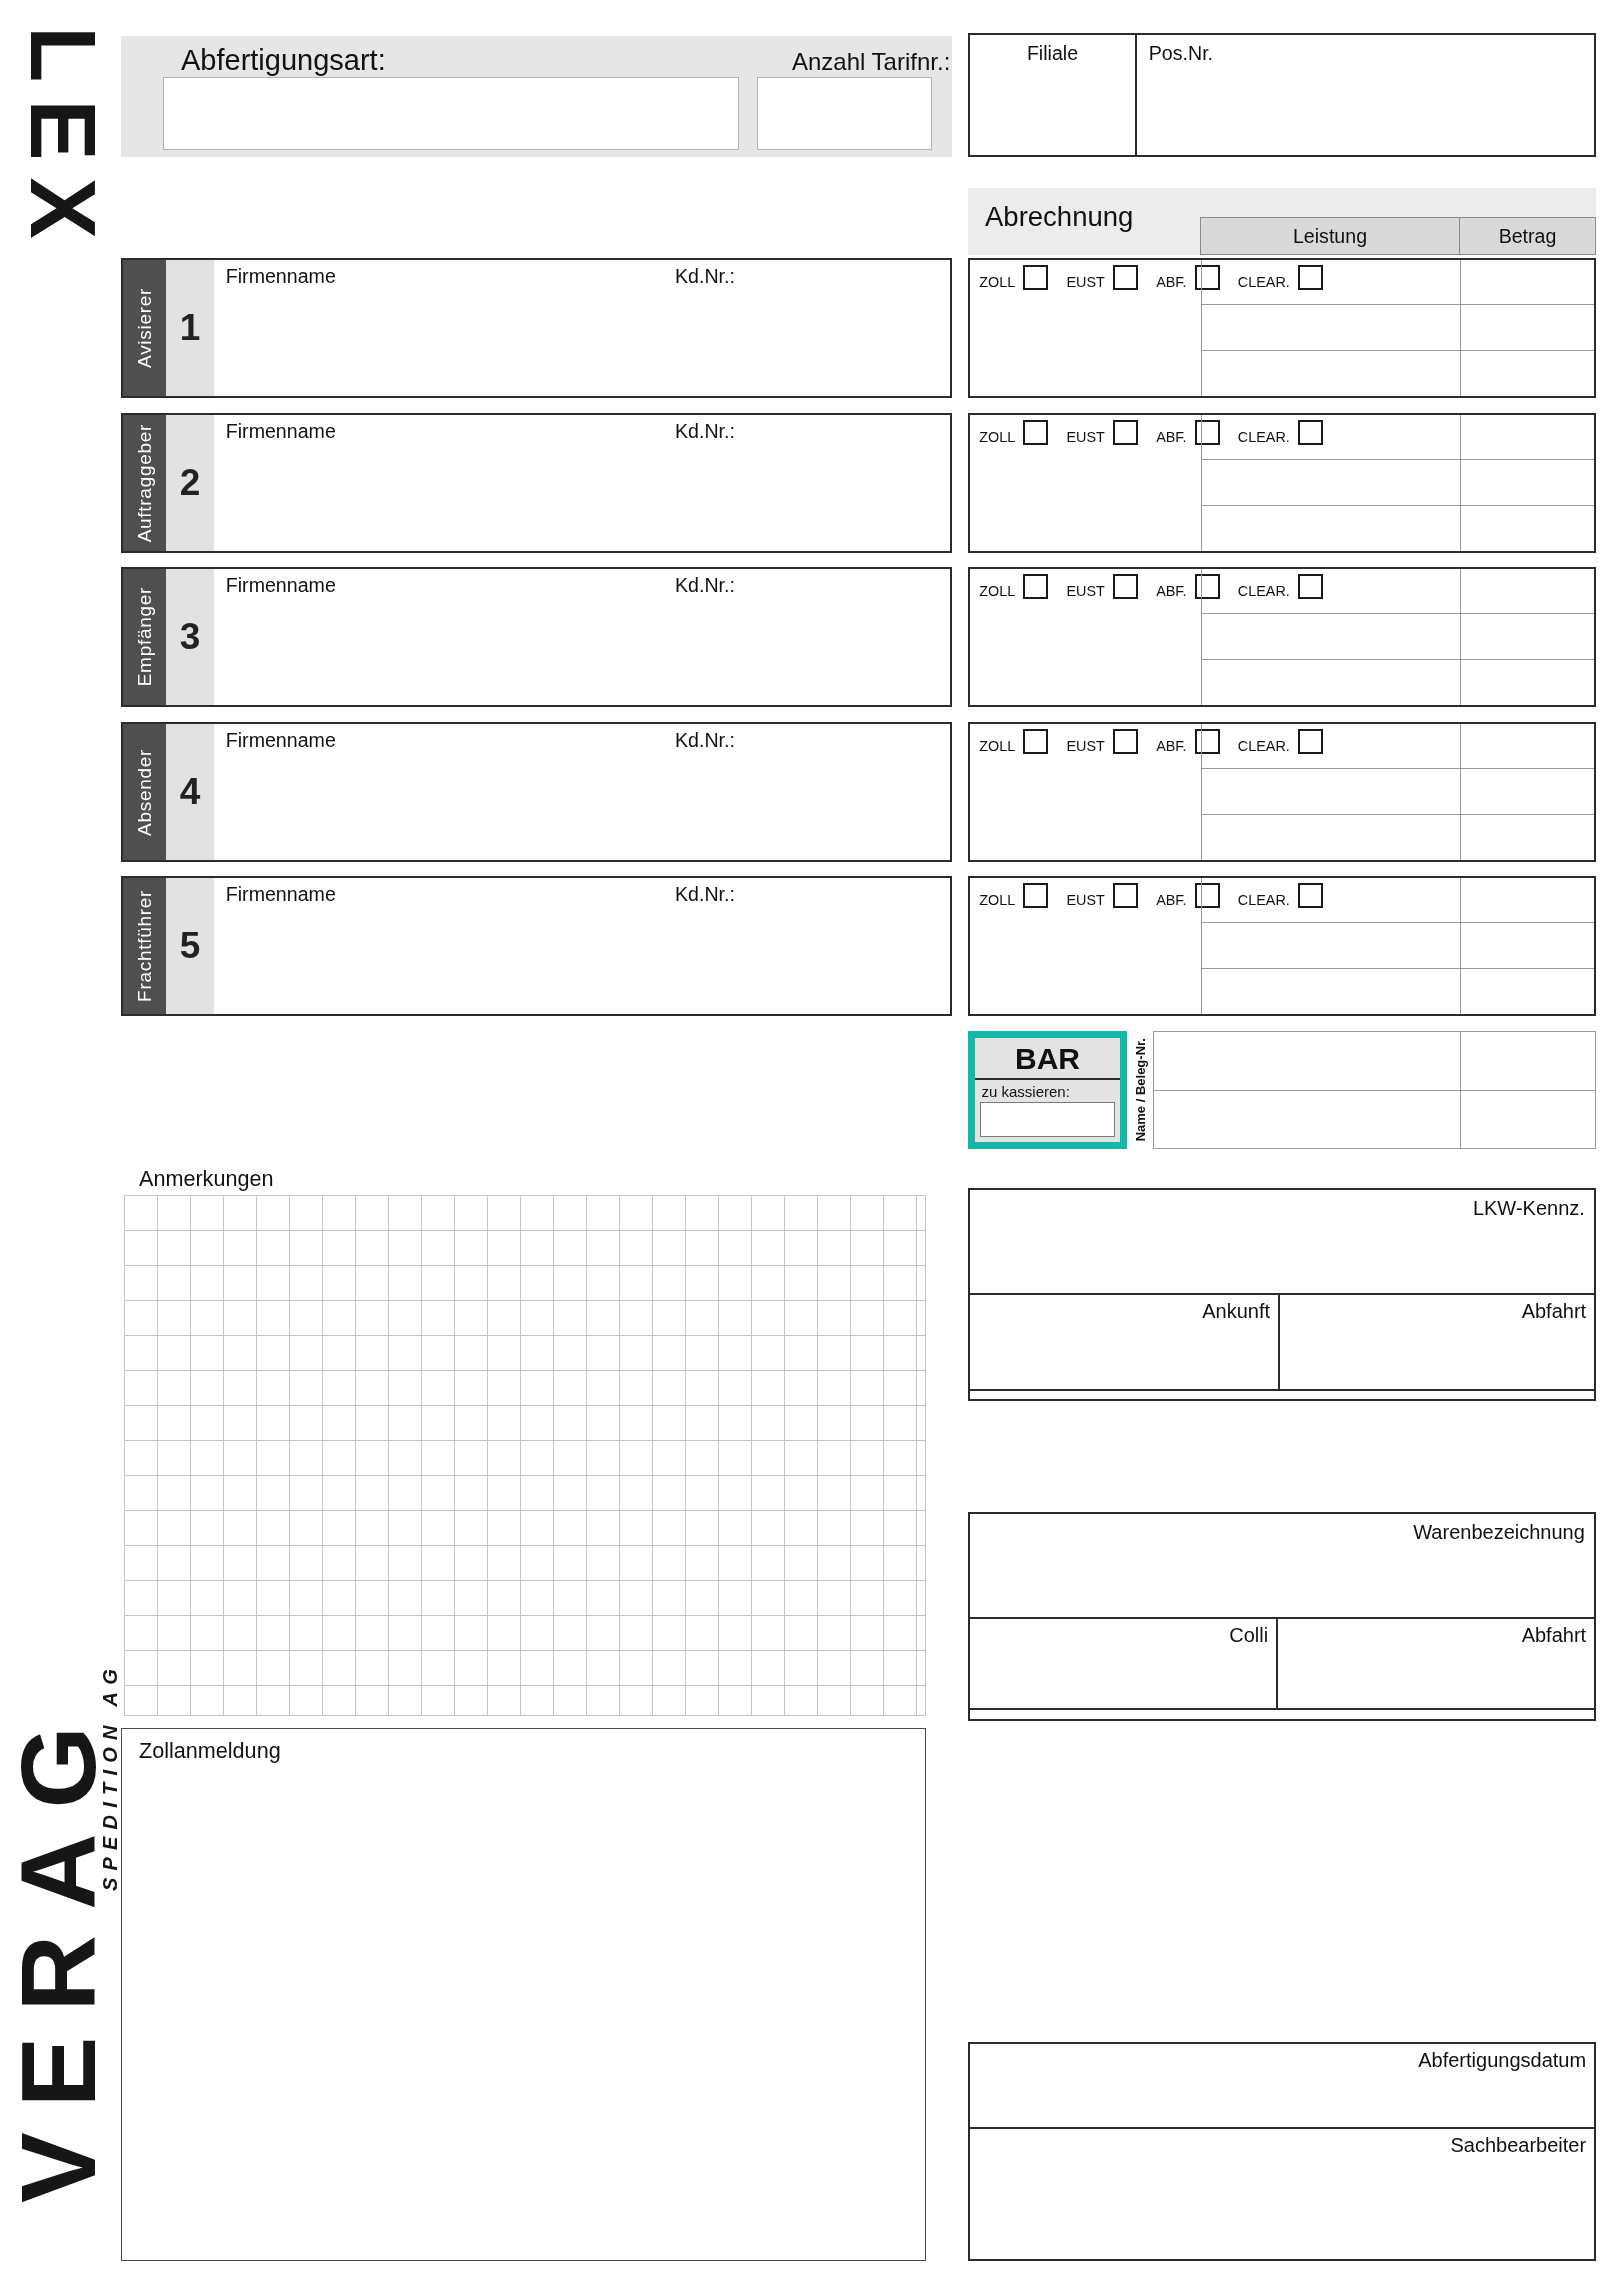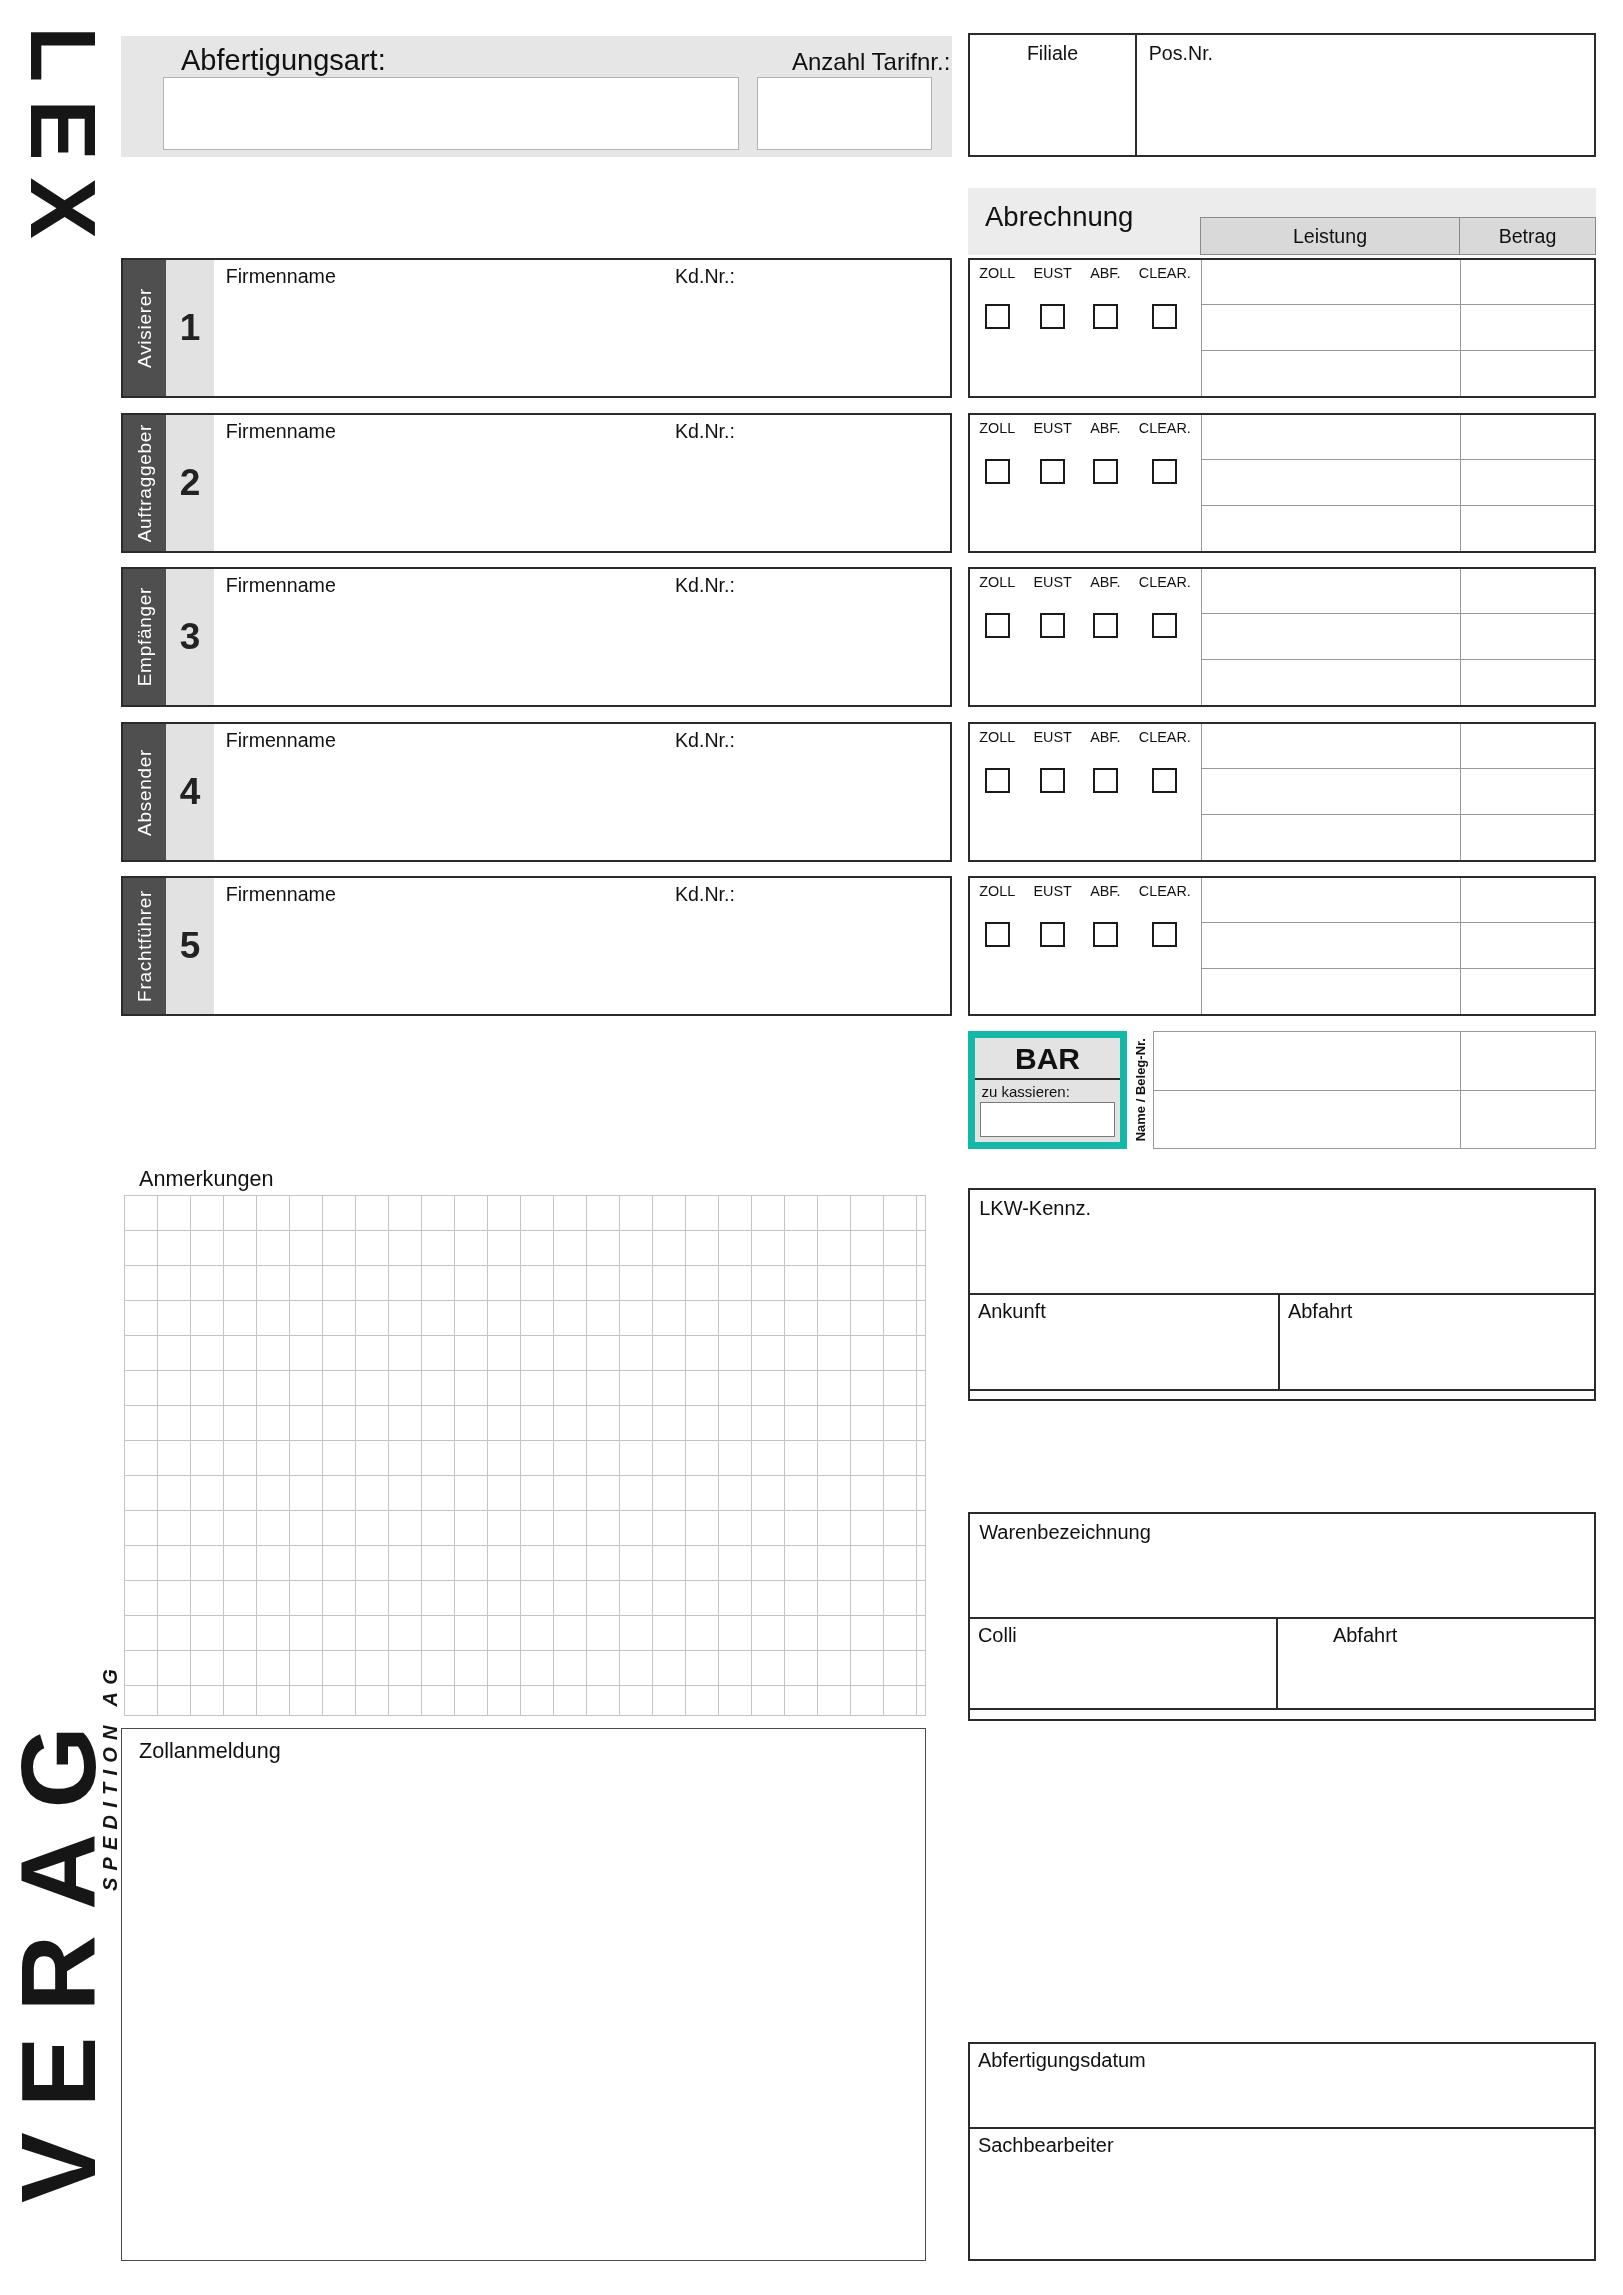--- a/index.html
+++ b/index.html
@@ -50,21 +50,21 @@
   .party-num { width:48px; background:#e2e2e2; display:flex; align-items:center; justify-content:center;
                font-size:37px; font-weight:bold; color:#222; }
   .party-content { flex:1; position:relative; background:#fff; }
   .fn-label { position:absolute; left:11.8px; top:5.2px; font-size:19.6px; }
   .kd-label { position:absolute; left:461px; top:5.2px; font-size:19.6px; }
 
   .party-right { position:absolute; left:847px; top:0; width:628px; height:100%;
                  border:2px solid #2b2b2b; background:#fff; }
   .checks { position:absolute; left:0; top:0; width:231px; height:100%; padding:5.2px 0 0 9.2px;
             display:flex; gap:18.3px; align-items:flex-start; }
-  .check-col { display:flex; flex-direction:column; align-items:center; gap:23px; }
+  .check-col { display:flex; flex-direction:row; align-items:flex-end; gap:8px; }
   .check-lbl { font-size:14.4px; white-space:nowrap; }
   .checkbox { width:25px; height:25px; border:2px solid #1a1a1a; background:#fff; display:block; }
   .acct { position:absolute; left:231px; top:0; right:0; bottom:0; display:grid;
           grid-template-columns:258px 1fr; grid-auto-rows:1fr; border-left:1.3px solid #999; }
   .acct > div { border-bottom:0.7px solid #999; }
   .acct > div:nth-child(even) { border-left:0.7px solid #999; }
   .acct > div:nth-child(n+5) { border-bottom:none; }
 
   
   .bar-block { left:968px; top:1031px; width:628px; height:118px; }
@@ -86,21 +86,21 @@
   
   .anm-label { left:139px; top:1166px; font-size:21.6px; }
   .anm-grid { left:124px; top:1195px; width:802px; height:521px; background:#fff;
     background-image:
       linear-gradient(to right, #c4c4c4 0.7px, transparent 0.7px),
       linear-gradient(to bottom, #c4c4c4 0.7px, transparent 0.7px);
     background-size:33px 35px;
     border-right:0.7px solid #c4c4c4; border-bottom:0.7px solid #c4c4c4; }
 
   
-  .panel { border:2px solid #2b2b2b; background:#fff; }
+  .panel { border:2px solid #2b2b2b; background:#fff;text-align:right; }
   .panel-label { padding:6.5px 9.2px; font-size:20px; }
   .lkw-box  { left:968px; top:1188px; width:628px; height:213px; }
   .lkw-row  { position:absolute; left:0; right:0; top:103px; bottom:7.9px;
               border-top:2px solid #2b2b2b; border-bottom:2px solid #2b2b2b; display:flex; }
   .lkw-row .cell-l { width:310px; border-right:2px solid #2b2b2b; padding:5.2px 7.9px; font-size:20px; }
   .lkw-row .cell-r { flex:1; padding:5.2px 7.9px; font-size:20px; }
 
   .ware-box { left:968px; top:1512px; width:628px; height:209px; }
   .ware-row { position:absolute; left:0; right:0; top:103px; bottom:9.2px;
               border-top:2px solid #2b2b2b; border-bottom:2px solid #2b2b2b; display:flex;gap:47px; }

